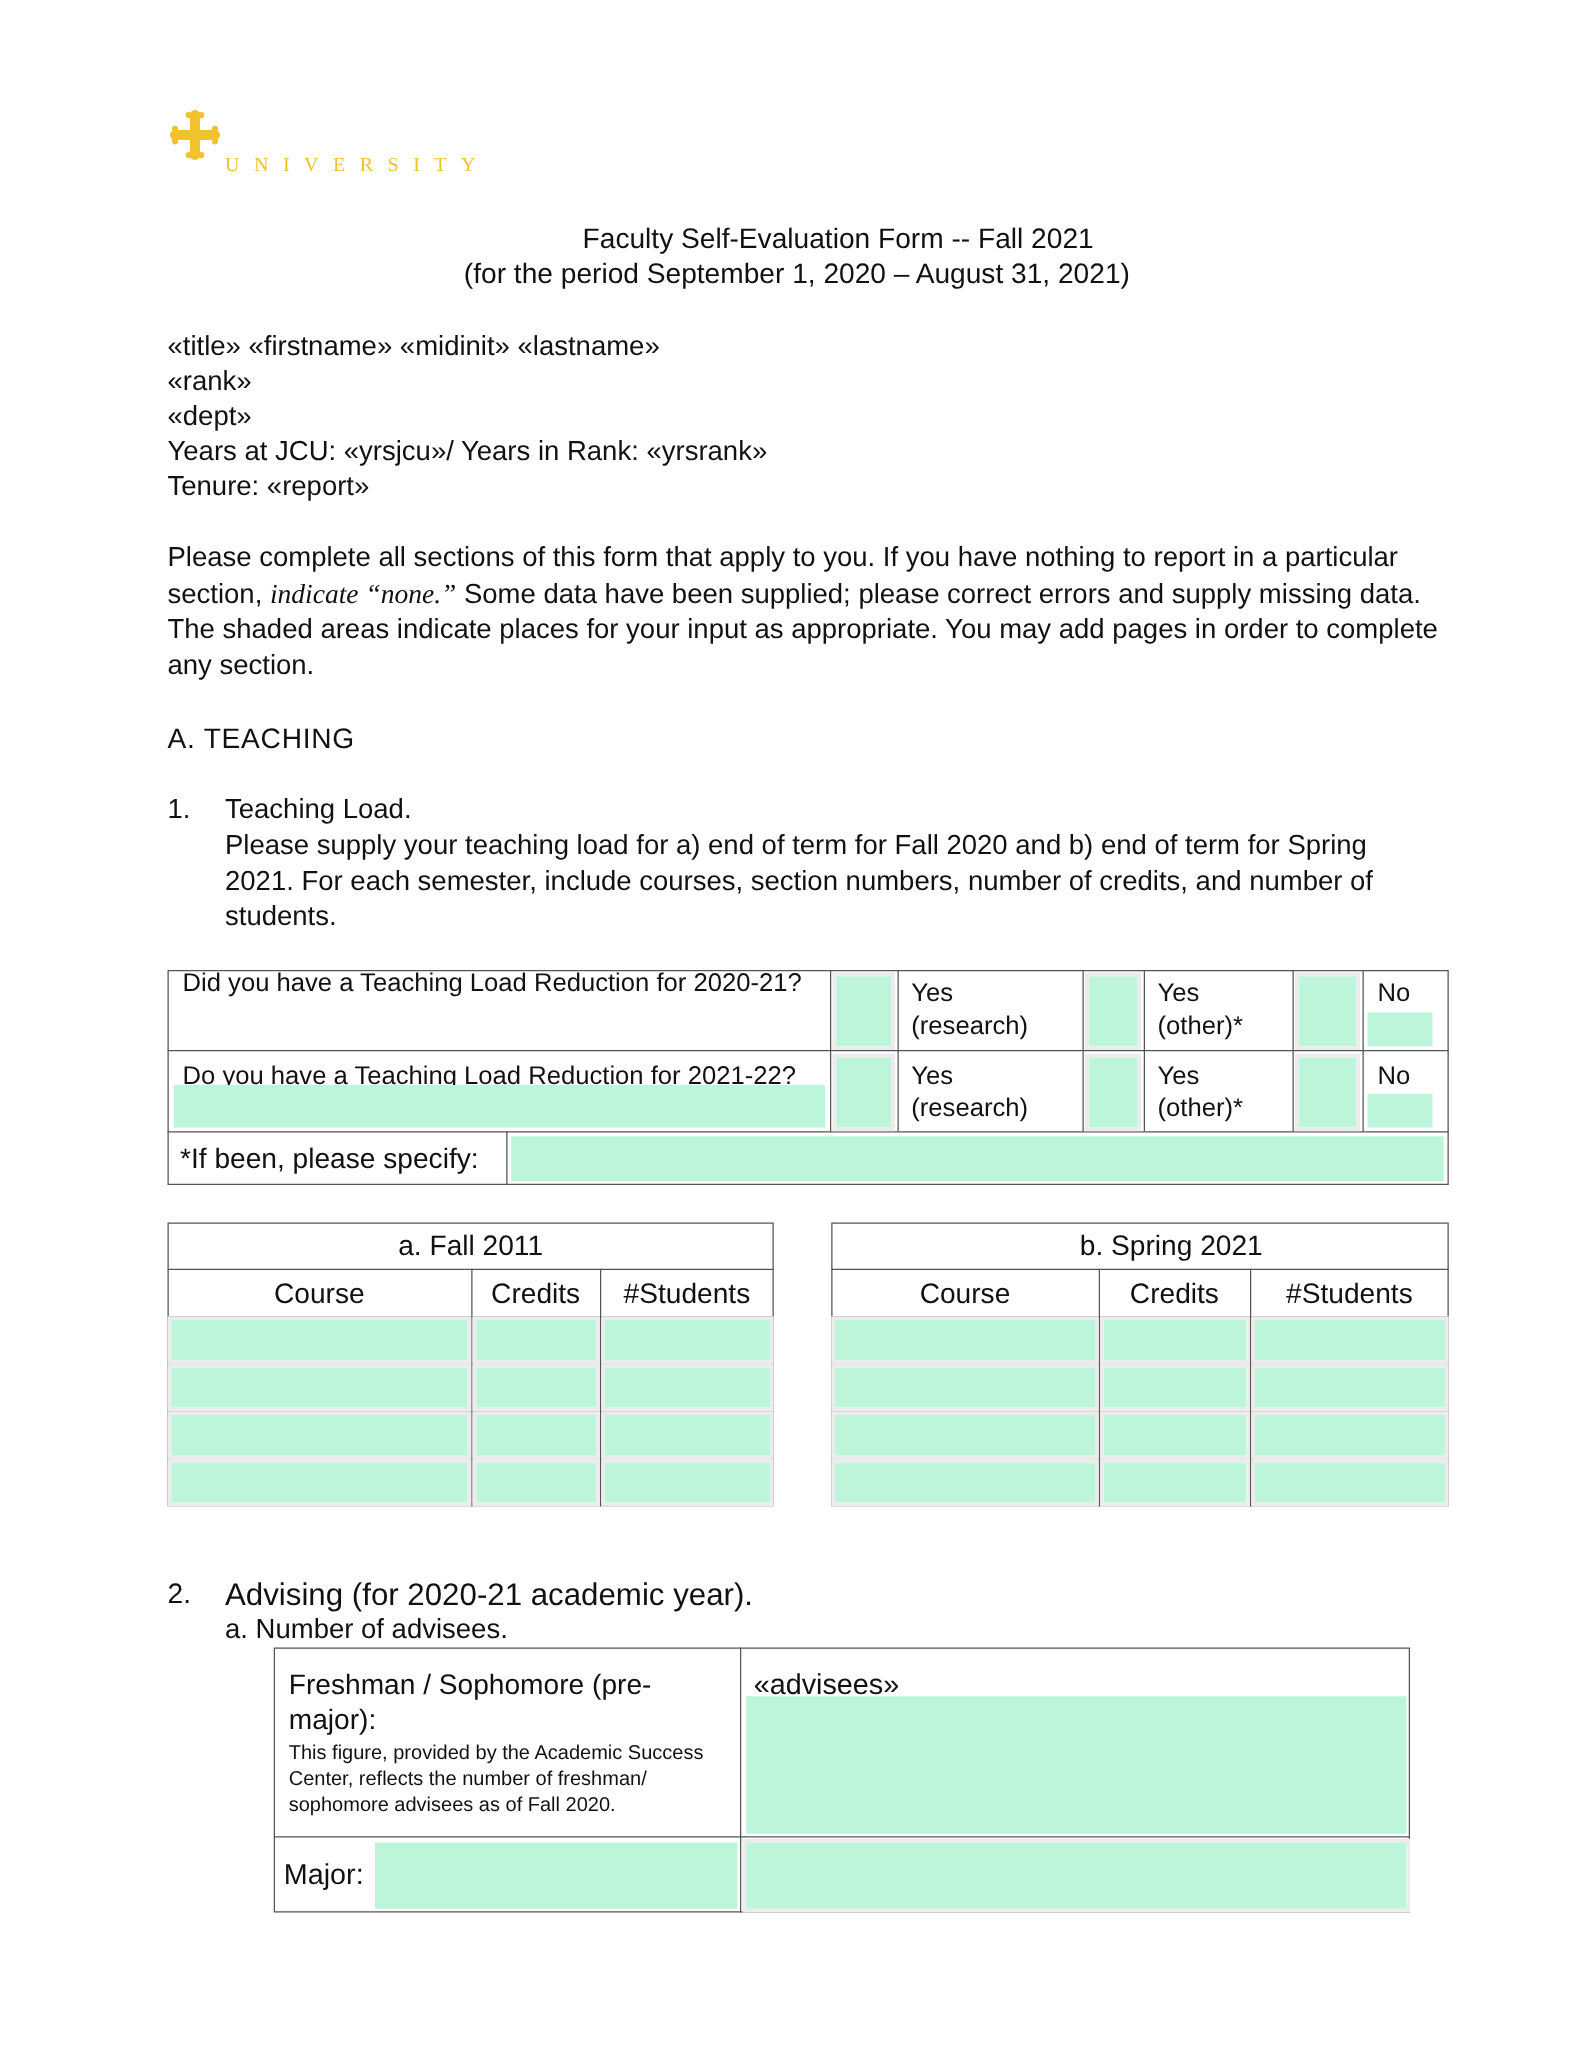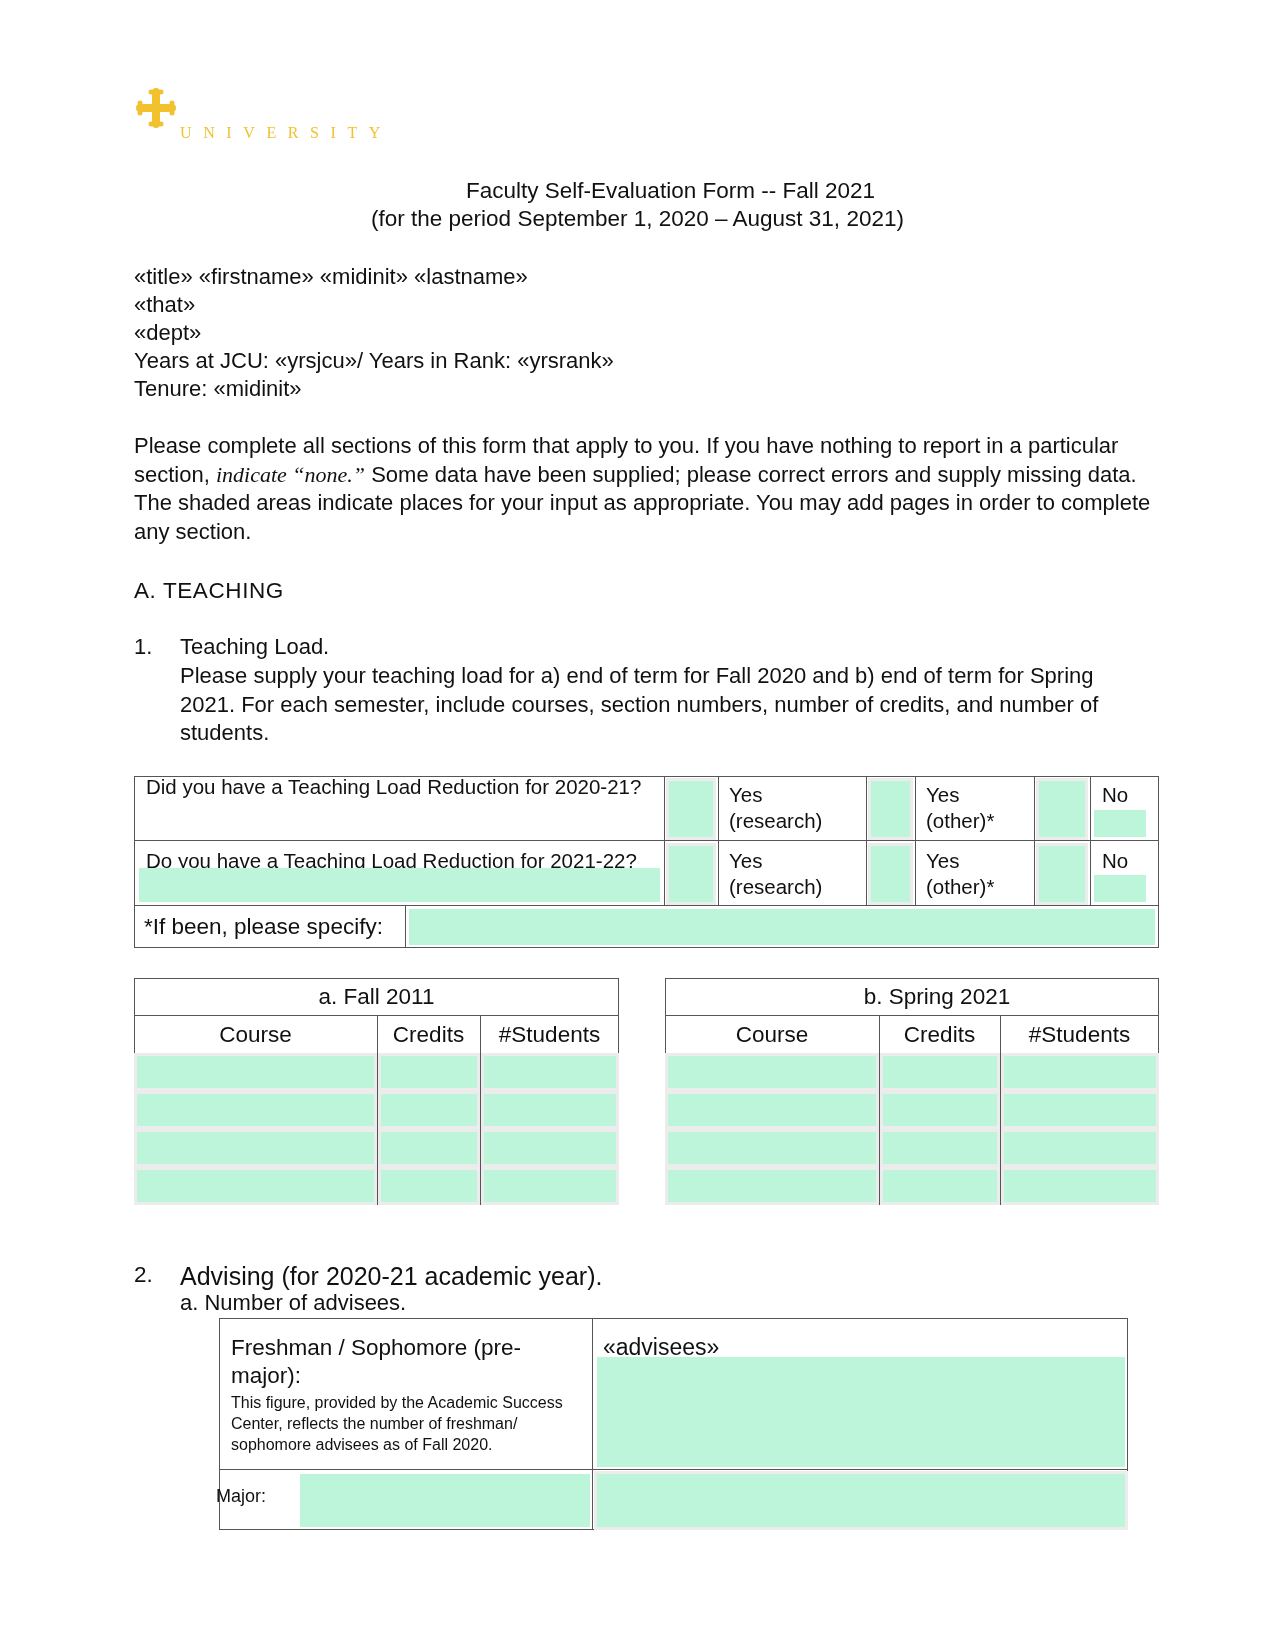--- a/index.html
+++ b/index.html
@@ -56,24 +56,24 @@
         <circle cx="36" cy="25" r="2.5"></circle>
     </g>
   </svg>
   <span class="uni">UNIVERSITY</span>
 </div>
 
 <div class="abs title" style="top:178px;padding-left:33px;">Faculty Self-Evaluation Form -- Fall 2021</div>
 <div class="abs title" style="top:206px;">(for the period September 1, 2020 – August 31, 2021)</div>
 
 <div class="abs line" style="top:264px;">«title» «firstname» «midinit» «lastname»</div>
-<div class="abs line" style="top:292px;">«that»</div>
+<div class="abs line" style="top:292px;">«rank»</div>
 <div class="abs line" style="top:320px;">«dept»</div>
 <div class="abs line" style="top:348px;">Years at JCU:  «yrsjcu»/ Years in Rank:  «yrsrank»</div>
-<div class="abs line" style="top:376px;">Tenure:  «midinit»</div>
+<div class="abs line" style="top:376px;">Tenure:  «report»</div>
 
 <div class="abs para" style="top:432px;"><span>Please complete all sections of this form that apply to you.  If you have nothing to report in a particular section, </span><span class="it">indicate “none.”</span><span>  Some data have been supplied; please correct errors and supply missing data. The shaded areas indicate places for your input as appropriate. You may add pages in order to complete any section.</span></div>
 
 <div class="abs section" style="top:578px;">A.  TEACHING</div>
 
 <div class="abs line" style="top:634px;">1.</div>
 <div class="abs line" style="left:180px; top:634px;">Teaching Load.</div>
 <div class="abs para" style="left:180px; width:960px; top:662px;">Please supply your teaching load for a) end of term for Fall 2020 and b) end of term for Spring 2021.  For each semester, include courses, section numbers, number of credits, and number of students.</div>
 
 <div class="tb" style="left:134px; top:776px; width:1025px; height:172px;"></div>
@@ -174,15 +174,15 @@
 <div class="tb" style="left:219px; top:1318px; width:909px; height:212px;"></div>
 <div class="vl" style="left:592px; top:1318px; height:212px;"></div>
 <div class="hl" style="left:219px; top:1469px; width:909px;"></div>
 
 <div class="cell" style="left:231px; top:1334px; width:355px; font-size:22.5px; line-height:28px;">Freshman / Sophomore (pre-major):</div>
 <div class="cell" style="left:231px; top:1392px; width:355px; font-size:16px; line-height:21px;">This figure, provided by the Academic Success Center, reflects the number of freshman/ sophomore advisees as of Fall 2020.</div>
 
 <div class="cell" style="left:603px; top:1334px; font-size:23px;">«advisees»</div>
 <div class="abs green" style="left:597px; top:1357px; width:528px; height:110px;"></div>
 
-<div class="cell" style="left:216px; top:1486px; font-size:18px;">Major:</div>
+<div class="cell" style="left:227px; top:1486px; font-size:23px;">Major:</div>
 <div class="abs green" style="left:300px; top:1474px; width:290px; height:53px;"></div>
 <div class="gfill" style="left:597px; top:1474px; width:528px; height:53px;"></div>
 
 </body></html>

